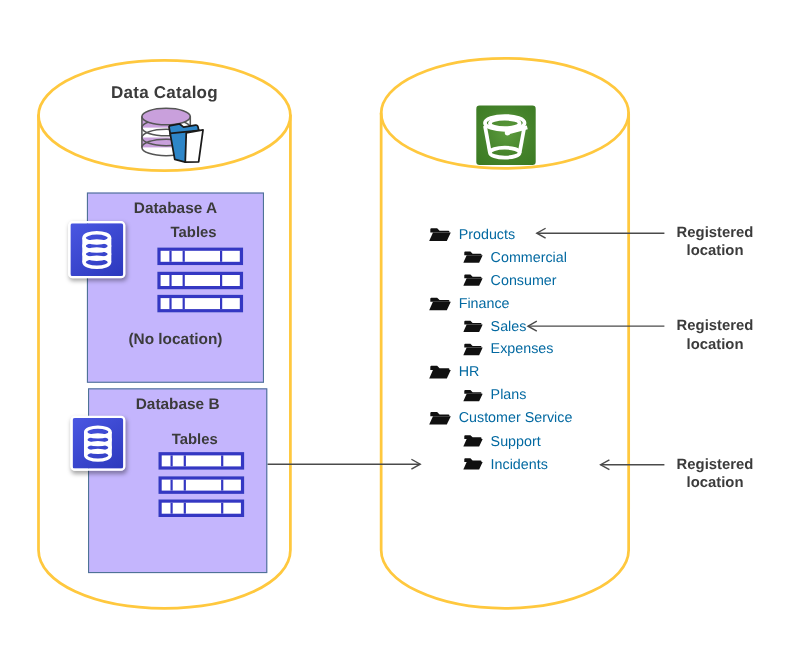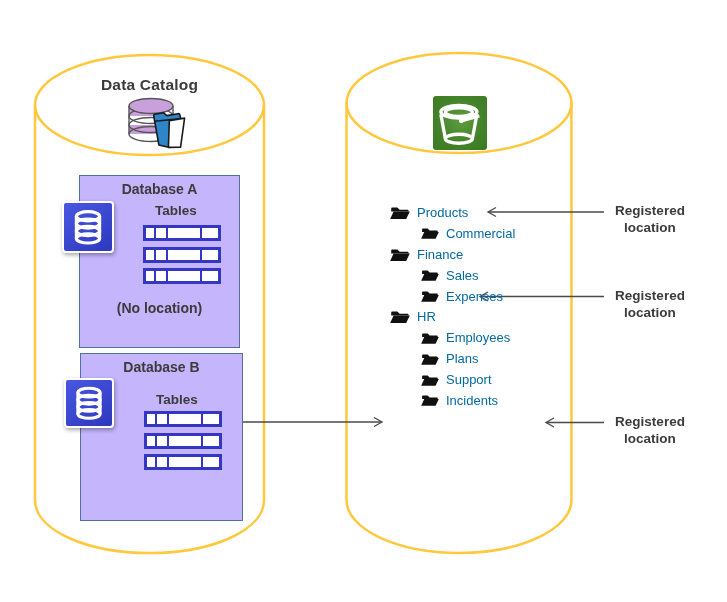--- a/index.html
+++ b/index.html
@@ -189,20 +189,29 @@
     </div>
     <div class="t-row child">
       <svg class="folder-glyph" width="18" height="14" viewBox="0 0 20 15">
           <g fill="#101010">
             <path d="M1.2,6.4 L1.2,3.6 Q1.2,2.6 2.2,2.6 L7.4,2.6 L9.6,4.8 L17.6,4.8 Q18.6,4.8 18.6,5.8 L18.6,6.4 Z"></path>
             <path d="M0.2,14 L3.6,6.4 L19.8,6.4 L16.2,14 Z"></path>
           </g>
         </svg>
       <span class="t-label">Commercial</span>
     </div>
+    <div class="t-row child">
+      <svg class="folder-glyph" width="18" height="14" viewBox="0 0 20 15">
+          <g fill="#101010">
+            <path d="M1.2,6.4 L1.2,3.6 Q1.2,2.6 2.2,2.6 L7.4,2.6 L9.6,4.8 L17.6,4.8 Q18.6,4.8 18.6,5.8 L18.6,6.4 Z"></path>
+            <path d="M0.2,14 L3.6,6.4 L19.8,6.4 L16.2,14 Z"></path>
+          </g>
+        </svg>
+      <span class="t-label">Consumer</span>
+    </div>
     <div class="t-row">
       <svg class="folder-glyph" width="20" height="15" viewBox="0 0 20 15">
           <g fill="#101010">
             <path d="M1.2,6.4 L1.2,3.6 Q1.2,2.6 2.2,2.6 L7.4,2.6 L9.6,4.8 L17.6,4.8 Q18.6,4.8 18.6,5.8 L18.6,6.4 Z"></path>
             <path d="M0.2,14 L3.6,6.4 L19.8,6.4 L16.2,14 Z"></path>
           </g>
         </svg>
       <span class="t-label">Finance</span>
     </div>
     <div class="t-row child">
@@ -232,30 +241,30 @@
         </svg>
       <span class="t-label">HR</span>
     </div>
     <div class="t-row child">
       <svg class="folder-glyph" width="18" height="14" viewBox="0 0 20 15">
           <g fill="#101010">
             <path d="M1.2,6.4 L1.2,3.6 Q1.2,2.6 2.2,2.6 L7.4,2.6 L9.6,4.8 L17.6,4.8 Q18.6,4.8 18.6,5.8 L18.6,6.4 Z"></path>
             <path d="M0.2,14 L3.6,6.4 L19.8,6.4 L16.2,14 Z"></path>
           </g>
         </svg>
-      <span class="t-label">Employees</span>
-    </div>
-    <div class="t-row child">
-      <svg class="folder-glyph" width="18" height="14" viewBox="0 0 20 15">
-          <g fill="#101010">
-            <path d="M1.2,6.4 L1.2,3.6 Q1.2,2.6 2.2,2.6 L7.4,2.6 L9.6,4.8 L17.6,4.8 Q18.6,4.8 18.6,5.8 L18.6,6.4 Z"></path>
-            <path d="M0.2,14 L3.6,6.4 L19.8,6.4 L16.2,14 Z"></path>
-          </g>
-        </svg>
       <span class="t-label">Plans</span>
+    </div>
+    <div class="t-row">
+      <svg class="folder-glyph" width="20" height="15" viewBox="0 0 20 15">
+          <g fill="#101010">
+            <path d="M1.2,6.4 L1.2,3.6 Q1.2,2.6 2.2,2.6 L7.4,2.6 L9.6,4.8 L17.6,4.8 Q18.6,4.8 18.6,5.8 L18.6,6.4 Z"></path>
+            <path d="M0.2,14 L3.6,6.4 L19.8,6.4 L16.2,14 Z"></path>
+          </g>
+        </svg>
+      <span class="t-label">Customer Service</span>
     </div>
     <div class="t-row child">
       <svg class="folder-glyph" width="18" height="14" viewBox="0 0 20 15">
           <g fill="#101010">
             <path d="M1.2,6.4 L1.2,3.6 Q1.2,2.6 2.2,2.6 L7.4,2.6 L9.6,4.8 L17.6,4.8 Q18.6,4.8 18.6,5.8 L18.6,6.4 Z"></path>
             <path d="M0.2,14 L3.6,6.4 L19.8,6.4 L16.2,14 Z"></path>
           </g>
         </svg>
       <span class="t-label">Support</span>
     </div>

